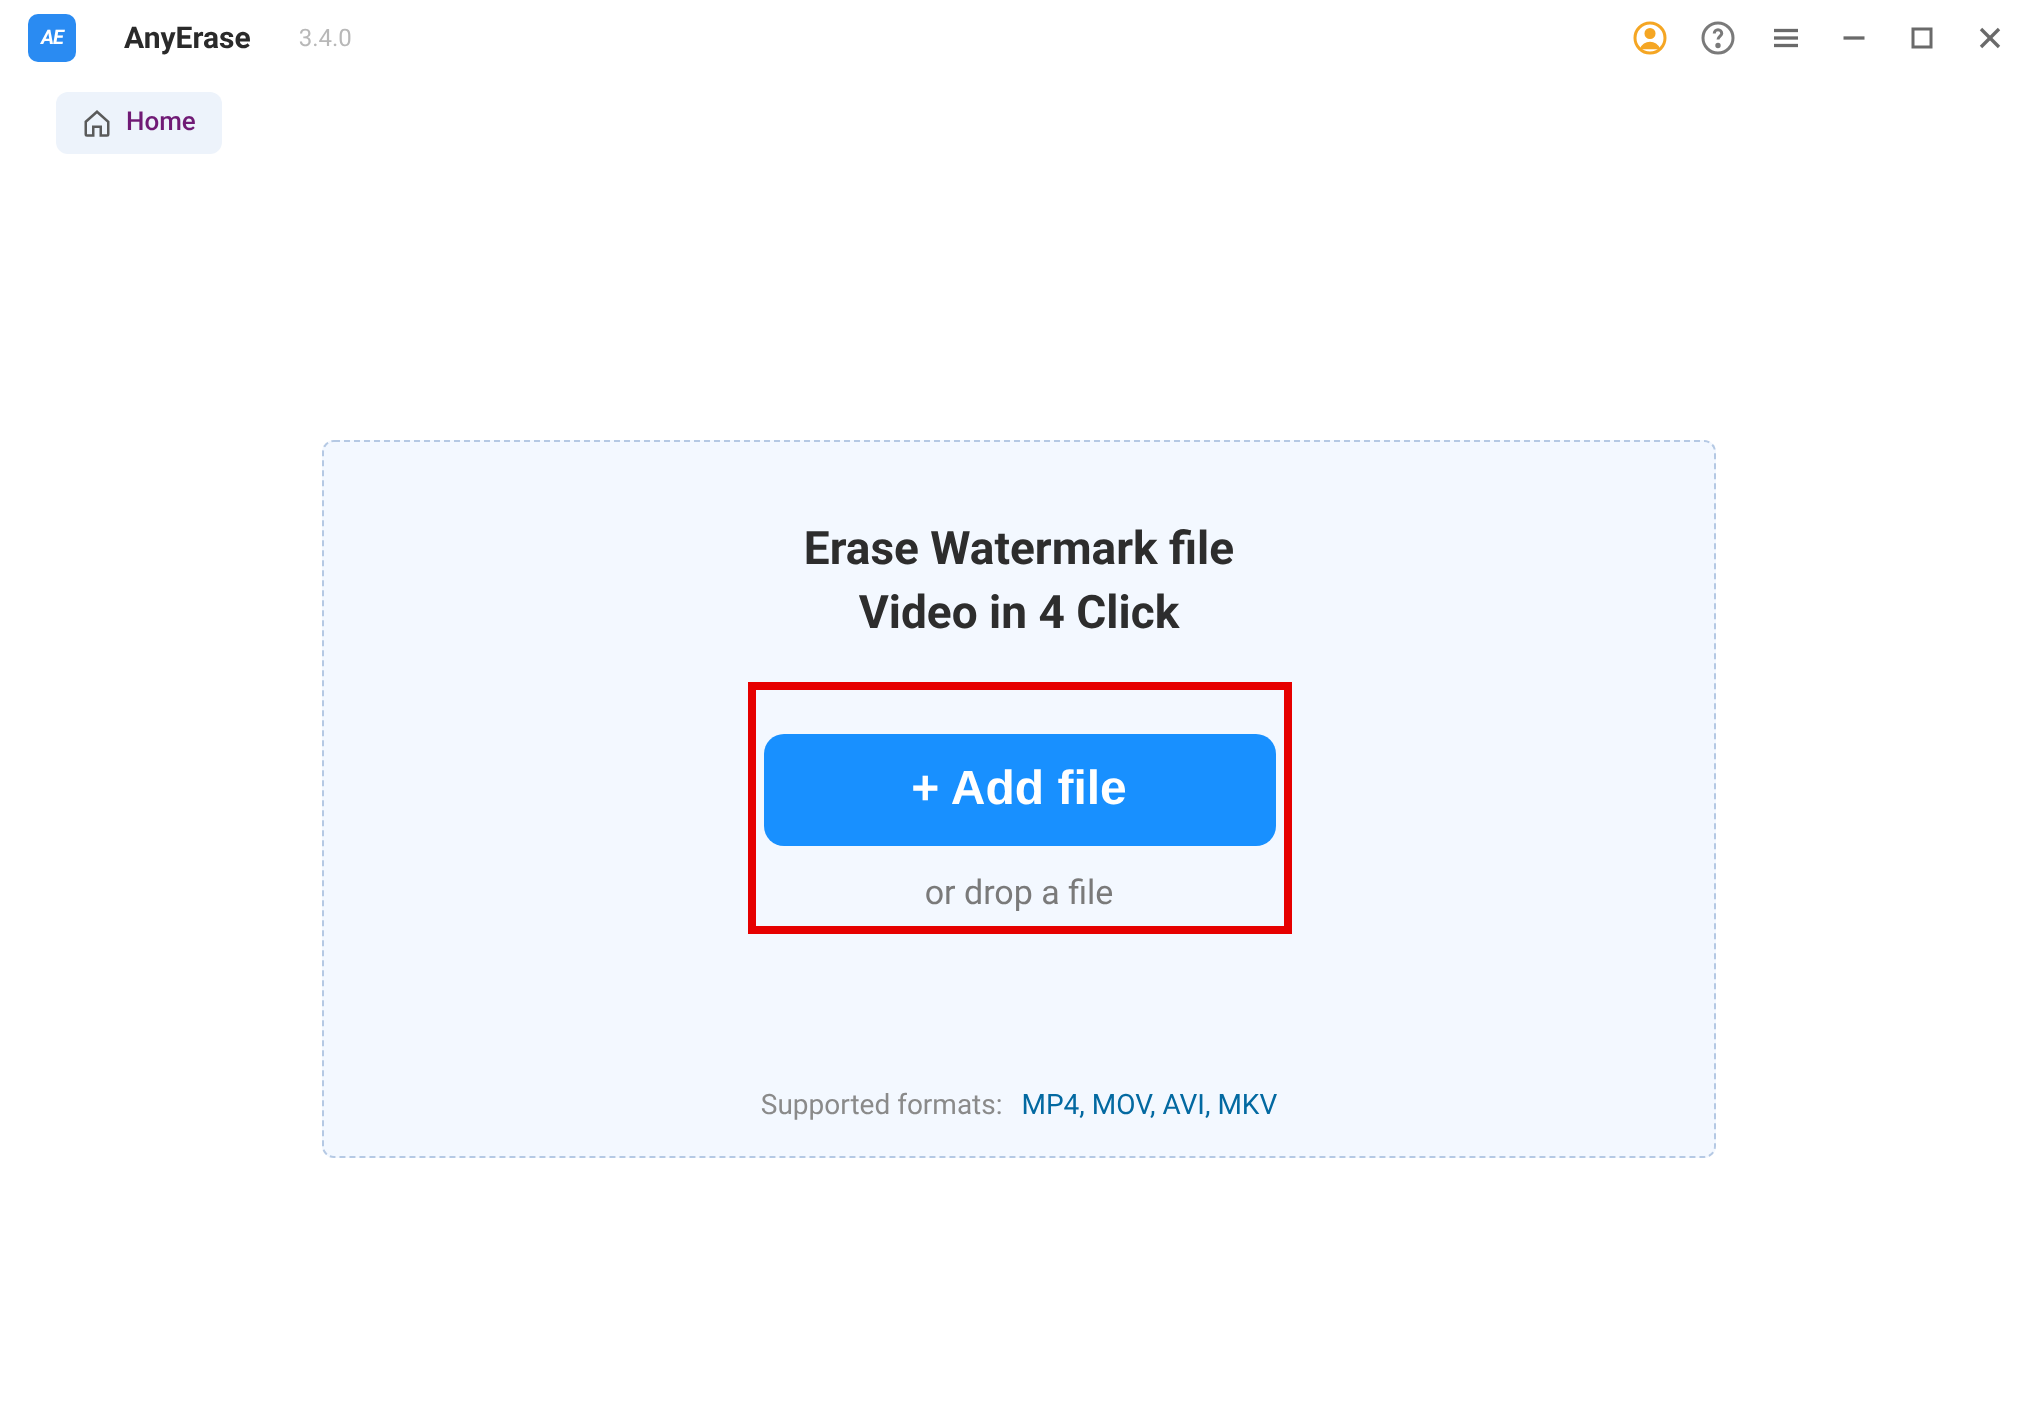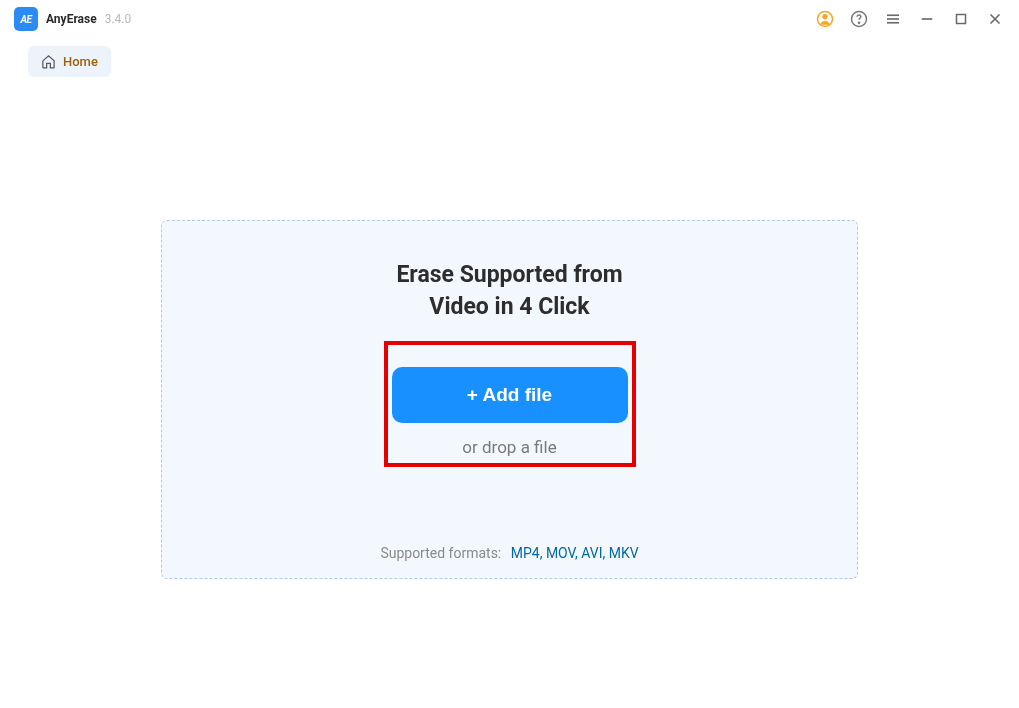--- a/index.html
+++ b/index.html
@@ -17,39 +17,39 @@
     .titlebar {
       display: flex;
       align-items: center;
       justify-content: space-between;
       padding: 8px 14px;
       height: 38px;
     }
     .titlebar-left {
       display: flex;
       align-items: center;
-      gap: 8px;
+      gap: 24px;
     }
     .app-logo {
       width: 24px;
       height: 24px;
       background: #2a8bf2;
       border-radius: 5px;
       display: flex;
       align-items: center;
       justify-content: center;
       color: #fff;
       font-weight: 700;
       font-size: 10px;
       letter-spacing: -0.5px;
       font-style: italic;
     }
     .app-name {
       font-weight: 700;
-      font-size: 12px;
+      font-size: 15px;
       color: #2a2a2a;
     }
     .app-version {
       font-size: 12px;
       color: #b8b8b8;
     }
     .titlebar-right {
       display: flex;
       align-items: center;
       gap: 14px;
@@ -80,21 +80,21 @@
       cursor: pointer;
     }
     .home-crumb svg {
       width: 15px;
       height: 15px;
       stroke: #5a5a5a;
       fill: none;
     }
     .home-crumb span {
       font-size: 13px;
-      color: #a16207;
+      color: #701a75;
       font-weight: 500;
     }
     .main-area {
       display: flex;
       justify-content: center;
       align-items: flex-start;
       padding-top: 135px;
     }
     .drop-zone {
       width: 697px;
@@ -117,27 +117,27 @@
     }
     .highlight-box {
       border: 4px solid #e60000;
       padding: 22px 4px 4px 4px;
       margin-top: 18px;
       display: flex;
       flex-direction: column;
       align-items: center;
     }
     .add-file-btn {
-      width: 236px;
+      width: 256px;
       height: 56px;
       background: #1890ff;
       border: none;
       border-radius: 10px;
       color: #fff;
-      font-size: 19px;
+      font-size: 24px;
       font-weight: 700;
       cursor: pointer;
       display: flex;
       align-items: center;
       justify-content: center;
       gap: 4px;
     }
     .drop-hint {
       font-size: 17px;
       color: #7a7a7a;
@@ -213,21 +213,21 @@
     <svg viewBox="0 0 24 24" stroke-width="2">
         <path d="M3 11l9-8 9 8v10a1 1 0 01-1 1h-5v-7h-6v7H4a1 1 0 01-1-1z"></path>
       </svg>
     <span>Home</span>
   </div>
 </div>
 
 <div class="main-area">
   <div class="drop-zone">
     <div class="drop-heading">
-      <div>Erase Supported from</div>
+      <div>Erase Watermark file</div>
       <div>Video in 4 Click</div>
     </div>
     <div class="highlight-box">
       <button class="add-file-btn">+ Add file</button>
       <div class="drop-hint">or drop a file</div>
     </div>
     <div class="supported-row">
       <span class="supported-label">Supported formats:</span>
       <span class="supported-formats">MP4, MOV, AVI, MKV</span>
     </div>

